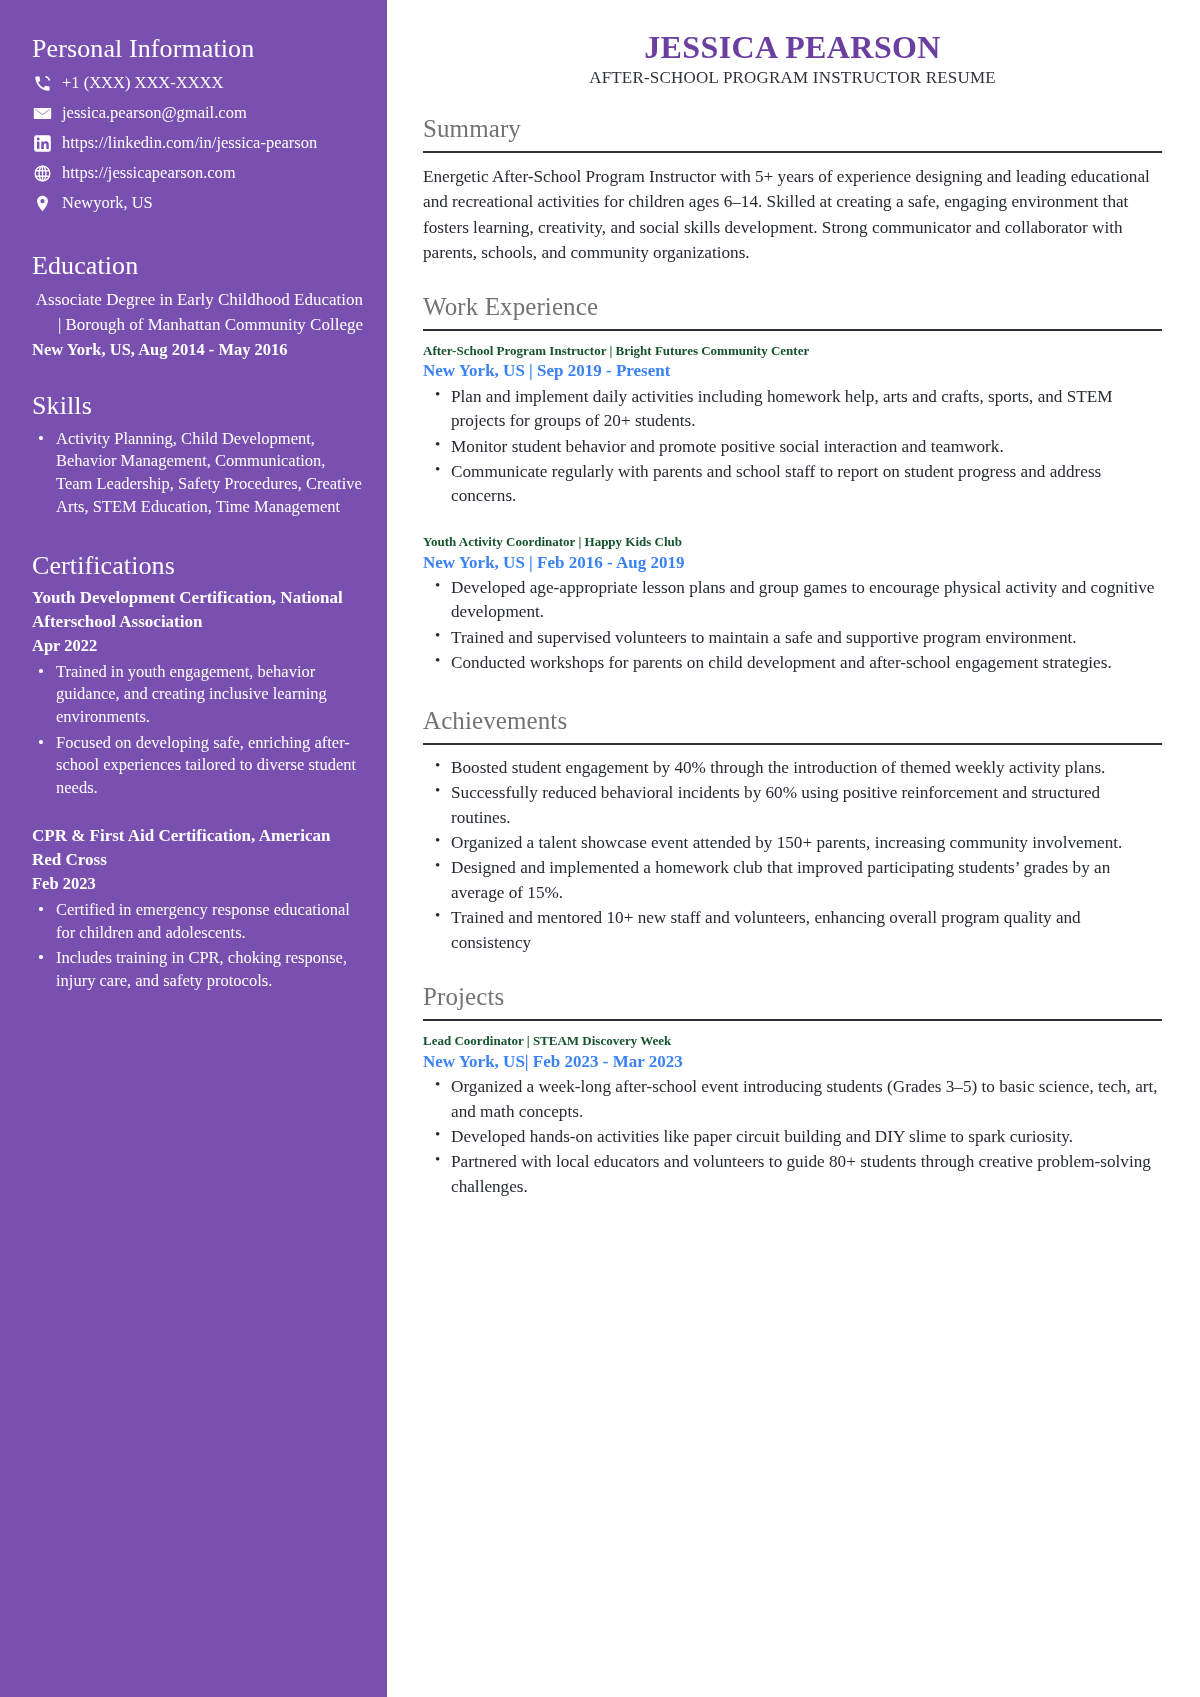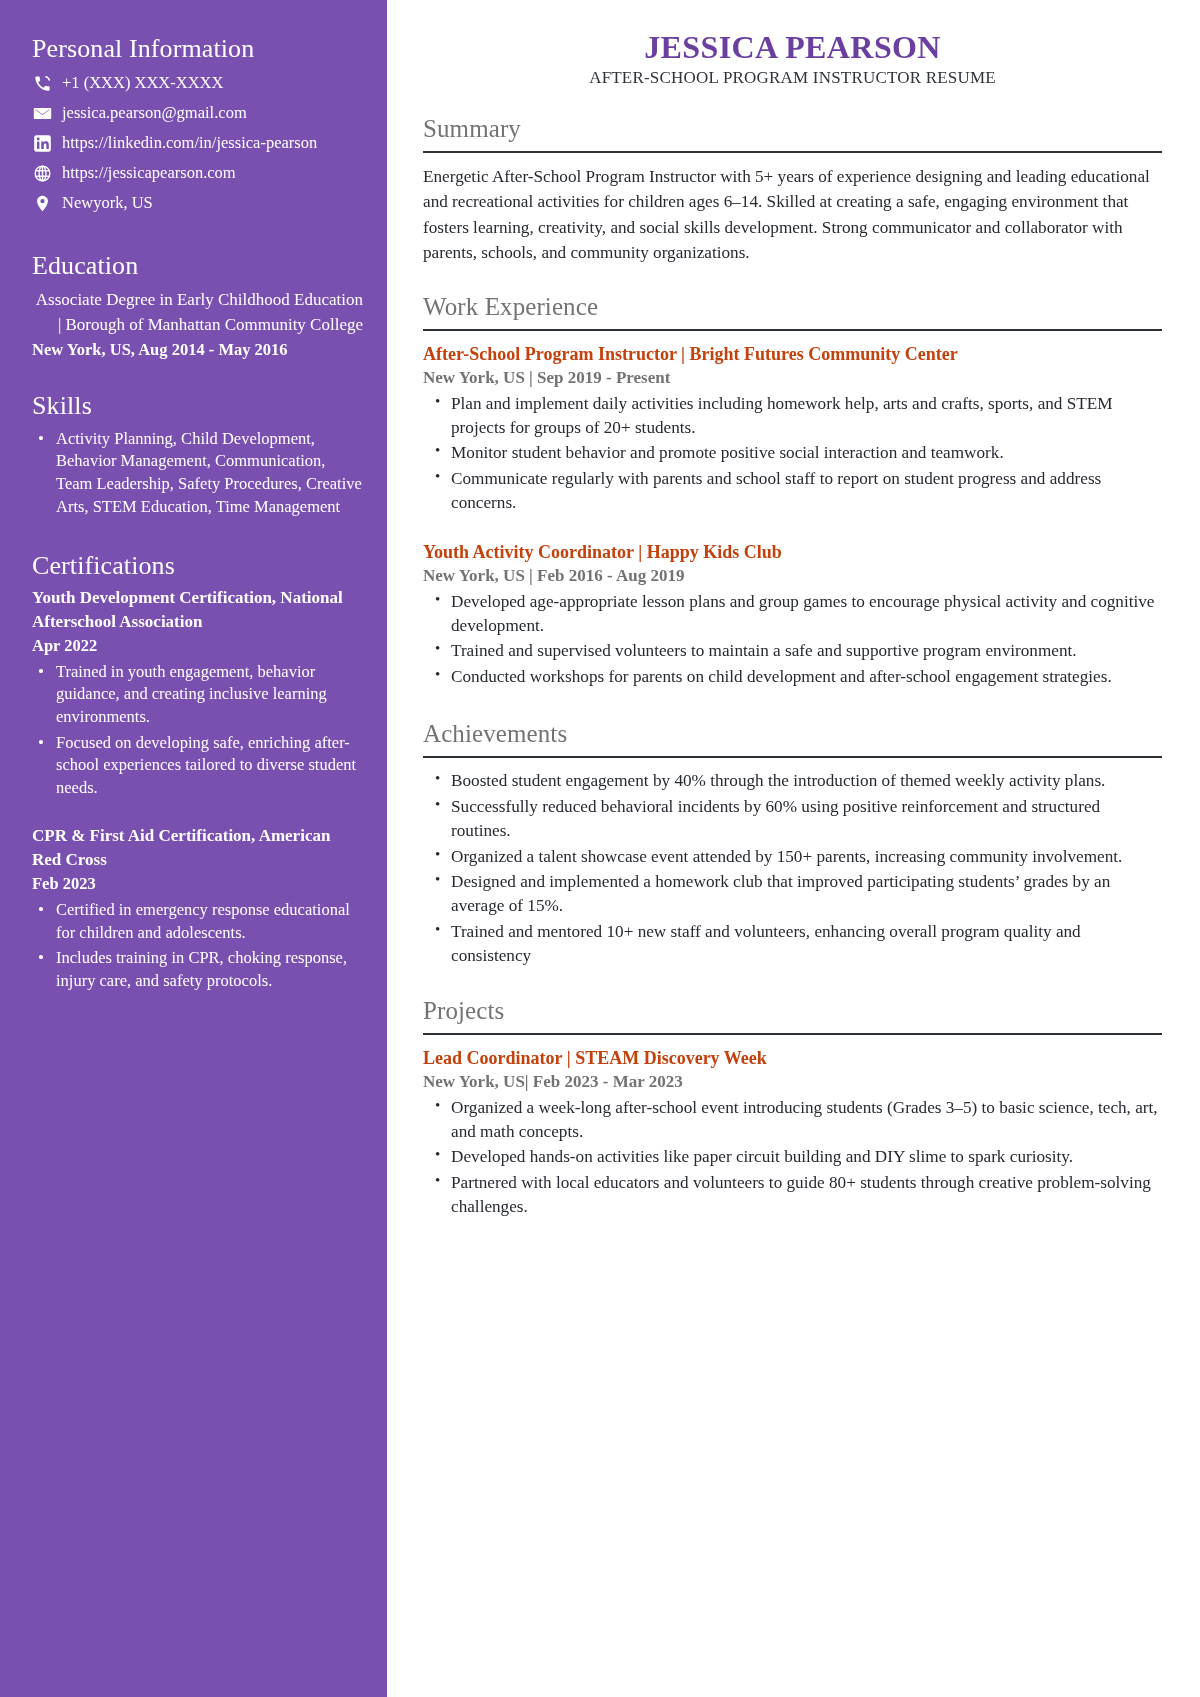--- a/index.html
+++ b/index.html
@@ -146,29 +146,29 @@
   }
 
   .body-text {
     font-size: 17.2px;
     line-height: 1.48;
     color: #262a31;
   }
 
   .entry { margin-bottom: 4px; }
   .entry-title {
-    font-size: 18px;
-    font-weight: bold;
-    color: #c2410c;
+    font-size: 13px;
+    font-weight: bold;
+    color: #14532d;
     line-height: 1.36;
   }
   .entry-meta {
     font-size: 17px;
     font-weight: bold;
-    color: #737373;
+    color: #3b82f6;
     line-height: 1.38;
     margin-bottom: 2px;
   }
 
   .main-bullets { list-style: none; }
   .main-bullets li {
     position: relative;
     padding-left: 28px;
     font-size: 17.2px;
     line-height: 1.42;

